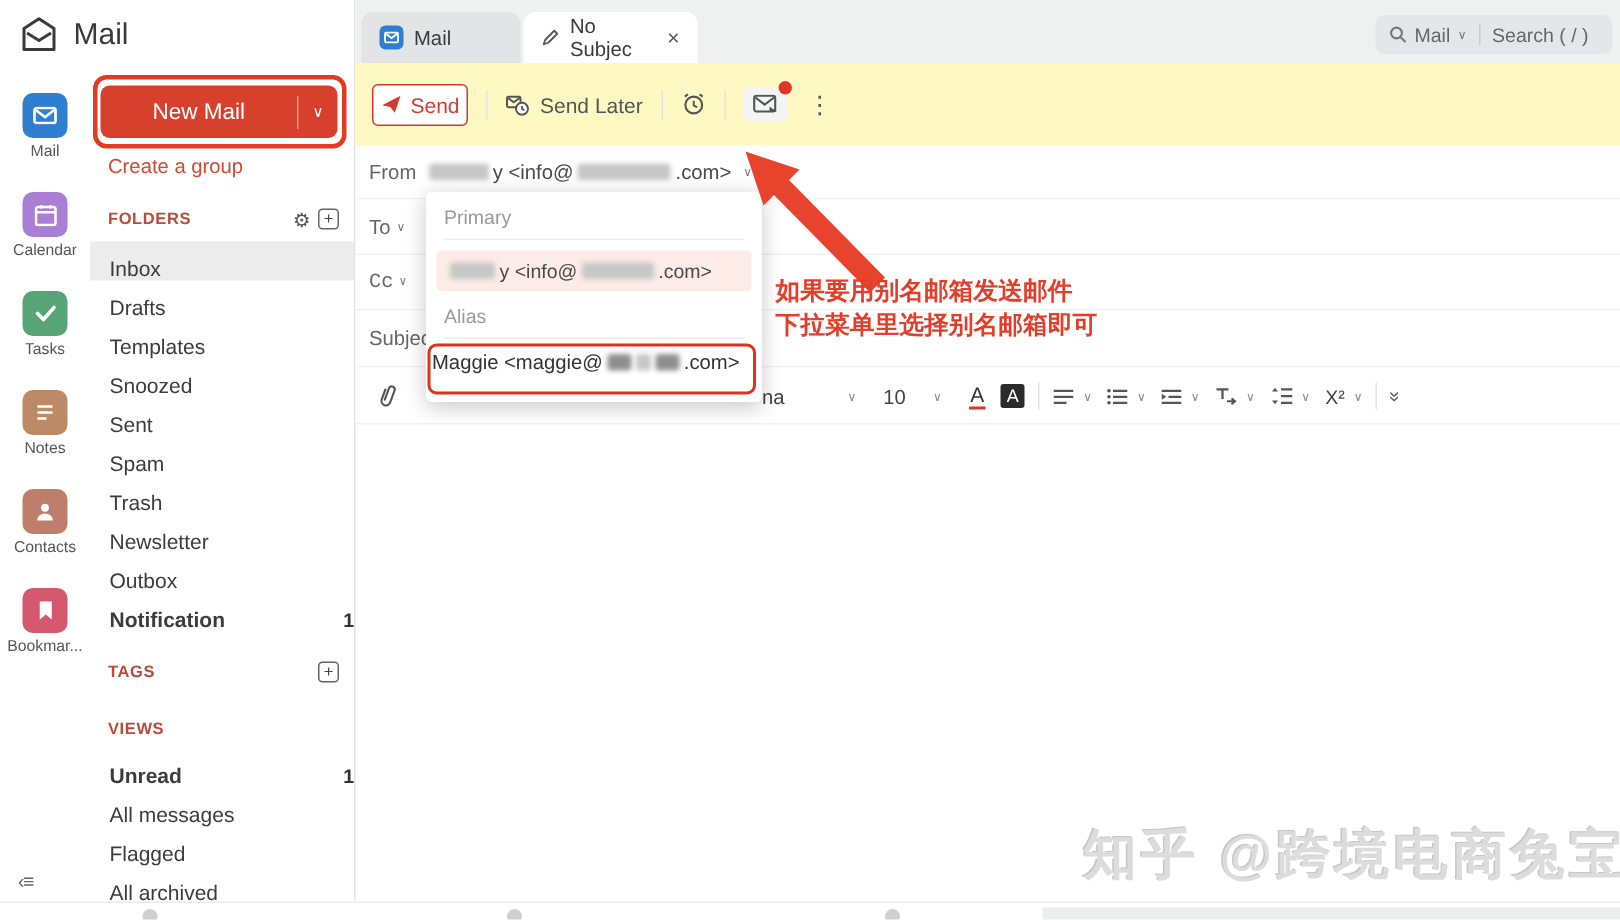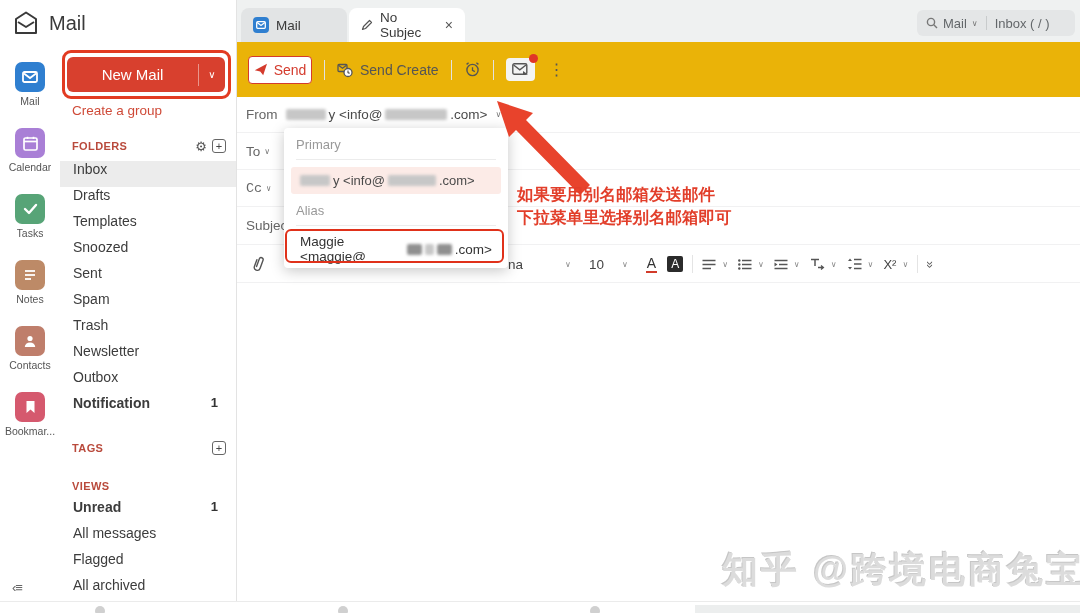--- a/index.html
+++ b/index.html
@@ -32,41 +32,41 @@
   .nm-caret { width:26px; text-align:center; font-size:10px; }
   .create-group { position:absolute; left:12px; top:103px; font-size:13.5px; color:#cf4a38; cursor:pointer;text-align:center; }
 
   .sec-row { position:absolute; left:12px; right:10px; display:flex; align-items:center; }
   .sec-title { font-size:11px; font-weight:bold; color:#b94a3c; letter-spacing:.4px; }
   .sec-icons { margin-left:auto; display:flex; align-items:center; gap:5px; }
   .gear { font-size:13px; color:#555; cursor:pointer; line-height:1; }
   .plusbox { width:14px; height:14px; border:1px solid #666; border-radius:3px; font-size:11px; line-height:12px;
              text-align:center; color:#444; cursor:pointer; }
   .itemlist { position:absolute; left:0; right:0; }
-  .fitem { height:26px; display:flex; align-items:flex-start; padding-left:13px; padding-right:18px;
+  .fitem { height:26px; display:flex; align-items:flex-end; padding-left:13px; 
            font-size:14px; color:#3c3c3c; cursor:pointer; }
   .fitem.active { background:#ececec; }
   .fitem.bold { font-weight:bold; }
   .count { margin-left:auto; font-size:13px; color:#333; }
 
   
   .main { position:absolute; left:236px; top:0; right:0; height:613px; background:#fff; border-left:1px solid #e3e3e3; }
   .tabstrip { position:absolute; left:0; top:0; right:0; height:42px; background:#eff1f1; }
   .tab { position:absolute; top:8px; height:34px; border-radius:8px 8px 0 0; display:flex; align-items:center;
          gap:7px; padding:0 12px; font-size:13.5px; color:#3b3b3b; cursor:pointer; }
   .tab-mail { left:4px; width:106px; background:#e2e4e5; }
   .tab-compose { left:112px; width:116px; background:#fff; }
   .tabicon-mail { width:16px; height:16px; background:#2f7fd0; border-radius:4px; display:flex; align-items:center; justify-content:center; }
   .tab-close { margin-left:auto; font-size:14px; color:#555; cursor:pointer; }
   .searchbox { position:absolute; right:5px; top:10px; width:158px; height:26px; background:#e4e6e7; border-radius:6px;
                display:flex; align-items:center; gap:5px; padding:0 9px; font-size:13px; color:#63676a; cursor:text; }
   .sb-div { width:1px; height:14px; background:#c8cbcc; margin:0 3px; }
   .caret { font-size:8px; color:#777; }
 
-  .toolbar { position:absolute; left:0; top:42px; right:0; height:55px; background:#eab308;
+  .toolbar { position:absolute; left:0; top:42px; right:0; height:55px; background:#fef9c3;
              display:flex; align-items:center; }
   .send-btn { margin-left:11px; width:64px; height:28px; border:1.5px solid #d43b2d; border-radius:4px;
               display:flex; align-items:center; justify-content:center; gap:6px; color:#d43b2d; font-size:14px;
               background:#fff; cursor:pointer; }
   .tb-div { width:1px; height:20px; background:#e2e2e2; margin:0 12px; }
   .tb-item { display:flex; align-items:center; gap:7px; font-size:14px; color:#555; cursor:pointer; }
   .env-wrap { position:relative; background:#f3f4f4; border-radius:4px; padding:5px 6px; cursor:pointer; }
   .red-dot { position:absolute; right:-3px; top:-4px; width:9px; height:9px; border-radius:50%; background:#e03527; }
   .dots { font-size:16px; color:#555; margin-left:14px; cursor:pointer; }
 
@@ -89,21 +89,21 @@
   .more-ch { transform:rotate(90deg); font-size:13px; color:#555; }
   .fcaret { font-size:8px; color:#888; margin-left:6px; }
   .gap18 { margin-left:18px; } .gap10 { margin-left:10px; }
 
   
   .dropdown { position:absolute; left:47px; top:128px; width:224px; height:140px; background:#fff; z-index:6;
               border-radius:4px; box-shadow:0 3px 14px rgba(0,0,0,.22); }
   .dd-head { margin:9px 12px 0; padding-bottom:7px; border-bottom:1px solid #ececec; font-size:13px; color:#999; }
   .dd-sel { margin:7px 7px 0; background:#fcebe7; border-radius:3px; padding:6px 9px; font-size:13px; color:#4a4a4a;
             display:flex; align-items:center; gap:3px; cursor:pointer; }
-  .dd-alias { padding:8px 16px 0; font-size:13.5px; color:#333; display:flex; align-items:center; gap:3px; cursor:pointer; }
+  .dd-alias { padding:8px 4px 0; font-size:13.5px; color:#333; display:flex; align-items:center; gap:3px; cursor:pointer; }
   .dd-annot { position:absolute; left:1px; top:101px; width:219px; height:34px; border:2.5px solid #e0311a; border-radius:6px; pointer-events:none; }
 
   
   .arrow-svg { position:absolute; left:0; top:0; width:1080px; height:613px; pointer-events:none; z-index:7; }
   .cn-note { position:absolute; left:517px; top:183px; z-index:7; font-size:16.5px; font-weight:bold;
              color:#e23e2a; line-height:23px; white-space:nowrap; }
   .watermark { position:absolute; left:722px; top:546px; z-index:8; font-size:36px; font-weight:bold; letter-spacing:3px;
                color:#dcdcdc; text-shadow:1px 1px 0 #ffffff, -1px -1px 0 #c6c6c6; white-space:nowrap; }
 
   .bottombar { position:absolute; left:0; top:601px; width:1080px; height:12px; background:#fff; border-top:1px solid #ebebeb; z-index:9; }
@@ -287,21 +287,21 @@
     <div class="searchbox">
       <span>
         <svg width="12" height="12" viewBox="0 0 12 12">
             <circle cx="5" cy="5" r="3.6" fill="none" stroke="#777" stroke-width="1.4"></circle>
             <line x1="7.8" y1="7.8" x2="11" y2="11" stroke="#777" stroke-width="1.4"></line>
           </svg>
       </span>
       <span>Mail</span>
       <span class="caret">∨</span>
       <span class="sb-div"></span>
-      <span>Inbox ( / )</span>
+      <span>Search ( / )</span>
     </div>
   </div>
 
   <div class="toolbar">
     <button class="send-btn">
       <span>
         <svg width="14" height="13" viewBox="0 0 14 13">
             <path d="M0.8,7.2 L13,0.8 L9.2,12.2 L6.2,8.4 Z" fill="#d43b2d"></path>
           </svg>
       </span>
@@ -310,21 +310,21 @@
     <span class="tb-div"></span>
     <span class="tb-item">
       <span>
         <svg width="16" height="16" viewBox="0 0 16 16">
             <rect x="1" y="2.5" width="9" height="7" rx="1" fill="none" stroke="#555" stroke-width="1.3"></rect>
             <polyline points="1.5,3.2 5.5,6.2 9.5,3.2" fill="none" stroke="#555" stroke-width="1.3"></polyline>
             <circle cx="11" cy="10.5" r="4" fill="#fff" stroke="#555" stroke-width="1.3"></circle>
             <polyline points="11,8.6 11,10.6 12.6,11.4" fill="none" stroke="#555" stroke-width="1.2"></polyline>
           </svg>
       </span>
-      <span>Send Create</span>
+      <span>Send Later</span>
     </span>
     <span class="tb-div"></span>
     <span class="tb-item">
       <svg width="17" height="17" viewBox="0 0 17 17">
           <circle cx="8.5" cy="9" r="5.6" fill="none" stroke="#555" stroke-width="1.4"></circle>
           <polyline points="8.5,6.2 8.5,9.3 10.8,10.6" fill="none" stroke="#555" stroke-width="1.3"></polyline>
           <line x1="2.6" y1="3.4" x2="4.6" y2="1.8" stroke="#555" stroke-width="1.4"></line>
           <line x1="14.4" y1="3.4" x2="12.4" y2="1.8" stroke="#555" stroke-width="1.4"></line>
         </svg>
     </span>

